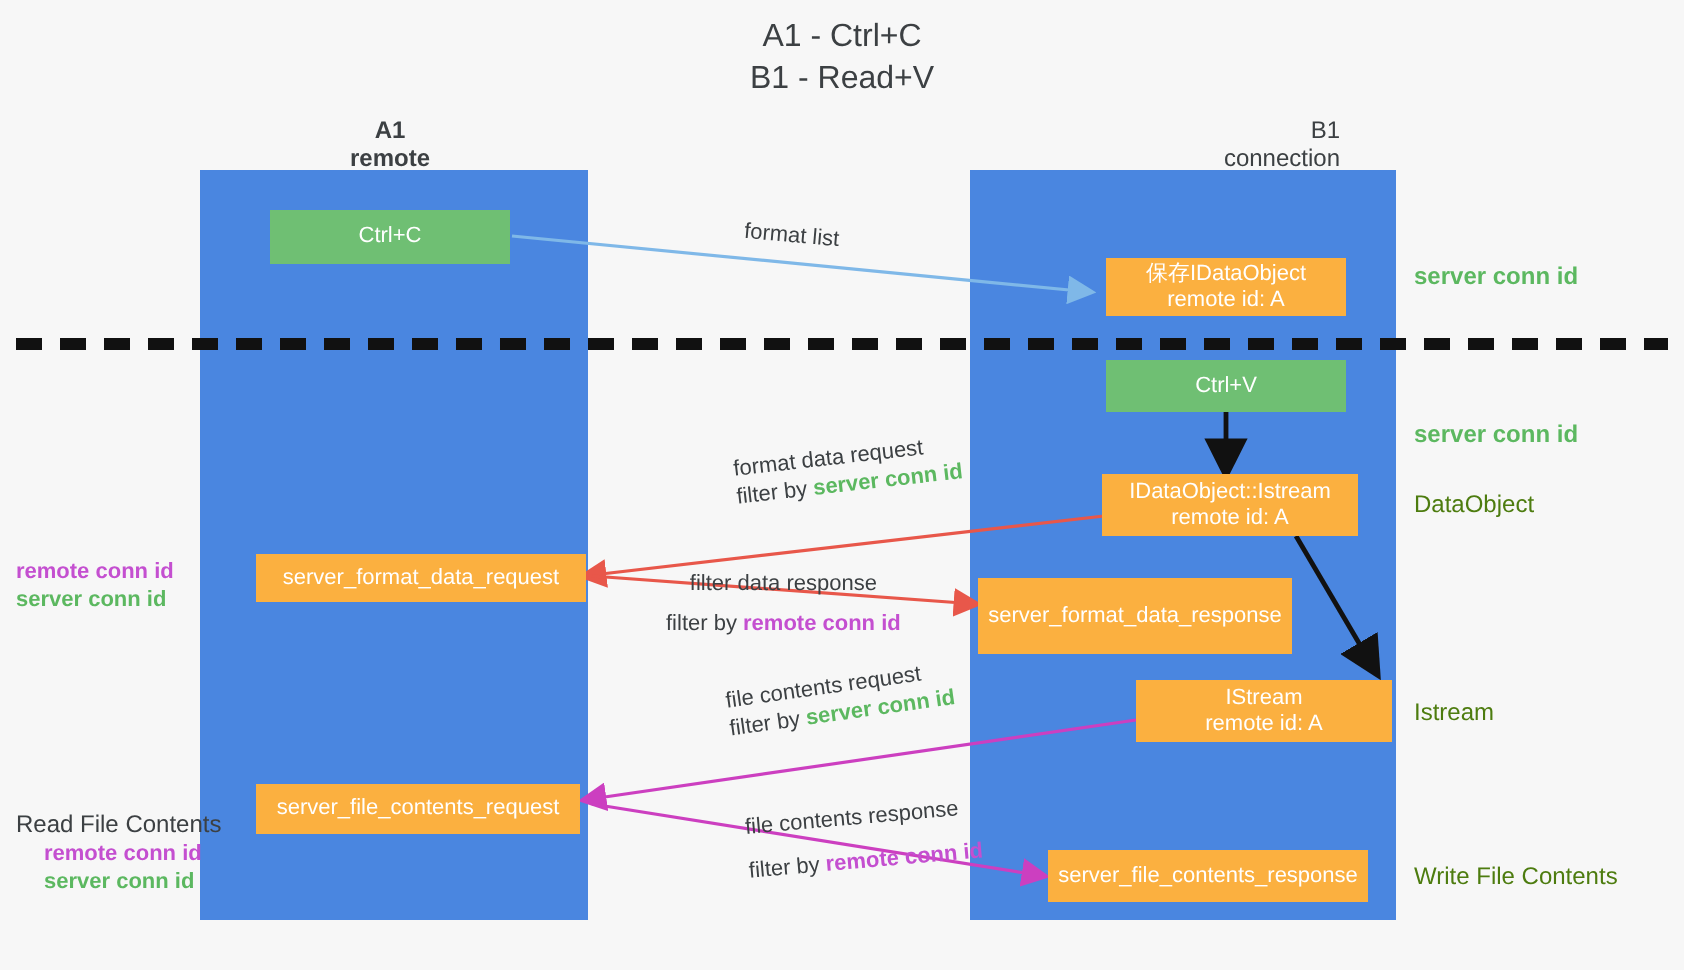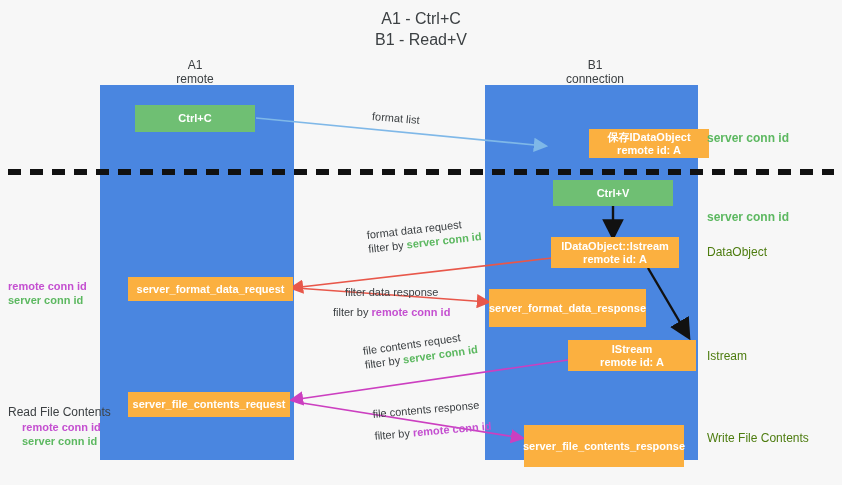--- a/index.html
+++ b/index.html
@@ -20,21 +20,20 @@
   .title{
     position:absolute;left:0;top:8px;width:842px;text-align:center;
     font-size:16px;line-height:21px;color:#3c4043;
   }
 
   .node{
     position:absolute;box-sizing:border-box;
     display:flex;flex-direction:column;align-items:center;justify-content:center;
     font-size:11px;line-height:13px;color:#ffffff;text-align:right;
     padding:2px 4px;
-    font-weight:bold;
   }
   .node.green{background:#6fbf73;}
   .node.orange{background:#fbb040;}
 
   .side-label{position:absolute;font-size:12px;line-height:15px;color:#4d7c0f;}
   .green-txt{color:#5cb860;font-weight:bold;}
   .purple-txt{color:#c44fd0;font-weight:bold;}
 
   .annot{position:absolute;font-size:11px;line-height:14px;color:#3c4043;white-space:nowrap;}
   .annot .k{font-weight:bold;}
@@ -45,25 +44,25 @@
 </head>
 <body>
 
 <div id="stage">
 
   <div class="title">
     <div>A1 - Ctrl+C</div>
     <div>B1 - Read+V</div>
   </div>
 
-  <div class="lane-head" style="left:120px;top:58px;width:150px;">
+  <div class="lane-head" style="left:120px;top:58px;width:150px;font-weight:bold;">
     <div>A1</div>
     <div>remote</div>
   </div>
-  <div class="lane-head" style="left:520px;top:58px;width:150px;">
+  <div class="lane-head" style="left:520px;top:58px;width:150px;text-align:right;">
     <div>B1</div>
     <div>connection</div>
   </div>
 
   <div class="lane" style="left:100px;top:85px;width:194px;height:375px;"></div>
   <div class="lane" style="left:485px;top:85px;width:213px;height:375px;"></div>
 
   <svg id="wires">
     <defs>
       <marker id="ah-blue" markerWidth="9" markerHeight="9" refX="7" refY="4.5" orient="auto">
@@ -102,21 +101,21 @@
   </div>
 
   <div class="node orange" style="left:128px;top:277px;width:165px;height:24px;">
     <span>server_format_data_request</span>
   </div>
 
   <div class="node orange" style="left:128px;top:392px;width:162px;height:25px;">
     <span>server_file_contents_request</span>
   </div>
 
-  <div class="node orange" style="left:553px;top:129px;width:120px;height:29px;margin-left:36px;">
+  <div class="node orange" style="left:553px;top:129px;width:120px;height:29px;">
     <span>保存IDataObject</span>
     <span>remote id: A</span>
   </div>
 
   <div class="node green" style="left:553px;top:180px;width:120px;height:26px;">
     <span>Ctrl+V</span>
   </div>
 
   <div class="node orange" style="left:551px;top:237px;width:128px;height:31px;">
     <span>IDataObject::Istream</span>
@@ -125,21 +124,21 @@
 
   <div class="node orange" style="left:489px;top:289px;width:157px;height:38px;">
     <span>server_format_data_response</span>
   </div>
 
   <div class="node orange" style="left:568px;top:340px;width:128px;height:31px;">
     <span>IStream</span>
     <span>remote id: A</span>
   </div>
 
-  <div class="node orange" style="left:524px;top:425px;width:160px;height:42px;">
+  <div class="node orange" style="left:524px;top:425px;width:160px;height:26px;">
     <span>server_file_contents_response</span>
   </div>
 
   <div class="side-label green-txt" style="left:707px;top:131px;">server conn id</div>
   <div class="side-label green-txt" style="left:707px;top:210px;">server conn id</div>
   <div class="side-label" style="left:707px;top:245px;">DataObject</div>
   <div class="side-label" style="left:707px;top:349px;">Istream</div>
   <div class="side-label" style="left:707px;top:431px;">Write File Contents</div>
 
   <div class="stack" style="left:8px;top:279px;">

